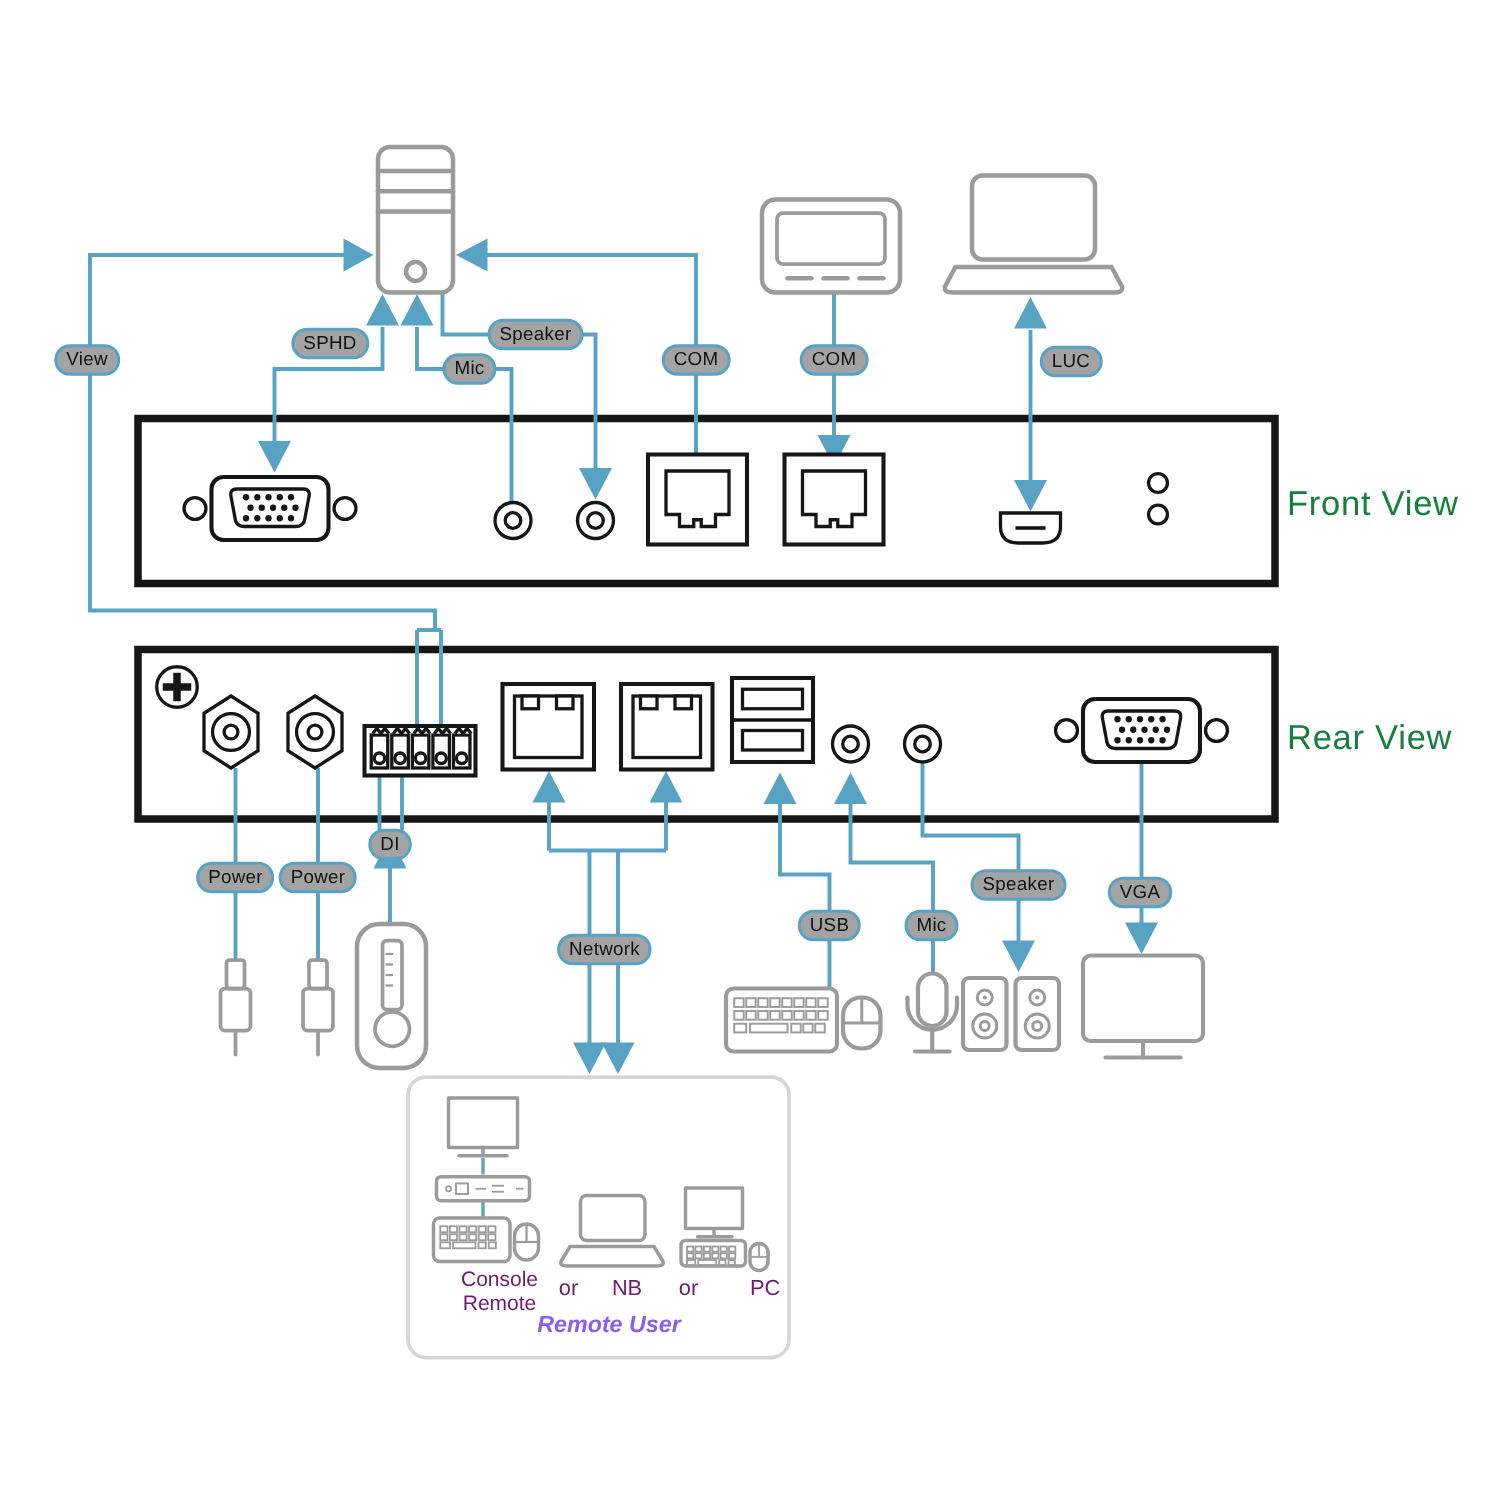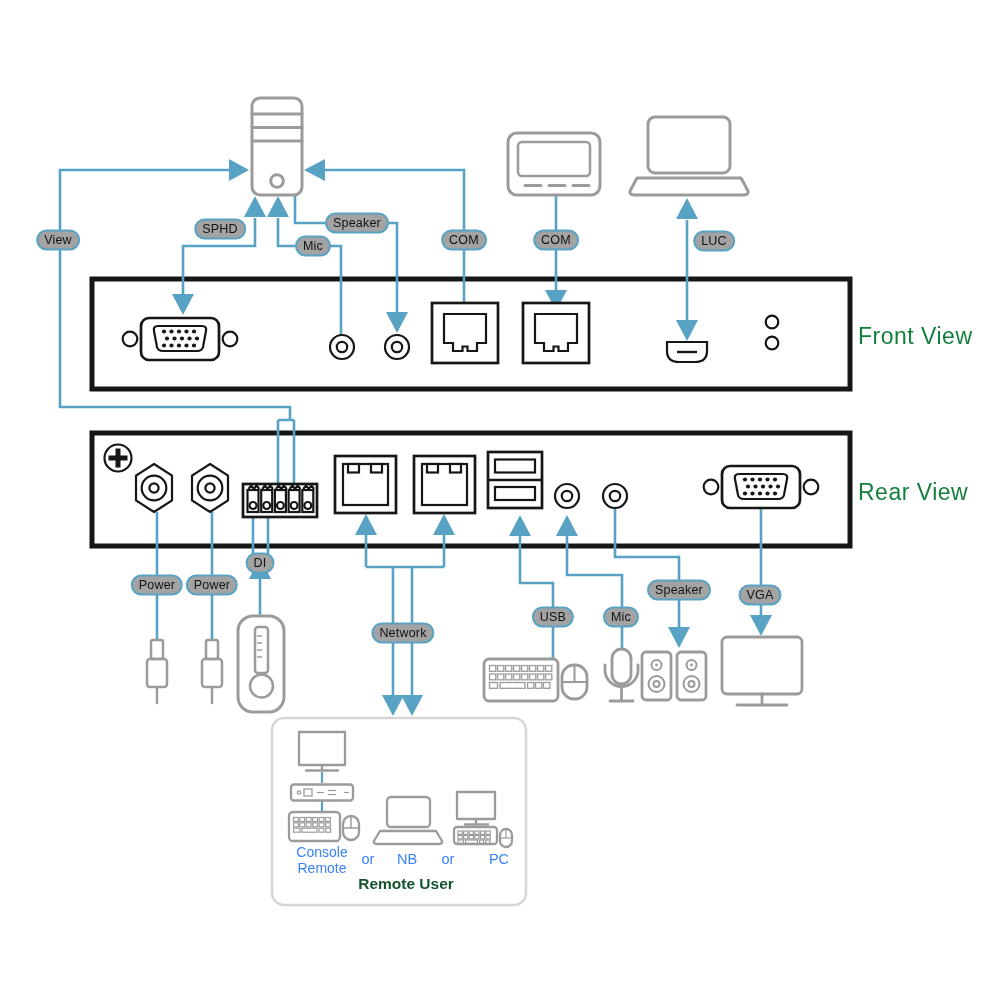--- a/index.html
+++ b/index.html
@@ -38,24 +38,24 @@
   .box{fill:#fff;stroke:var(--box-border);stroke-width:2.5;}
 
   
   .pill{position:absolute;transform:translate(-50%,-50%);z-index:3;
         background:#a3a3a3;border:2.2px solid var(--accent);border-radius:12px;
         padding:1px 6px 2px;font-weight:normal;font-size:12.5px;color:#111;
         white-space:nowrap;letter-spacing:.2px;}
   .view-title{position:absolute;transform:translateY(-50%);z-index:3;
         font-size:23px;color:#15803d;letter-spacing:.5px;white-space:nowrap;}
   .rm-text{position:absolute;transform:translate(-50%,-50%);z-index:3;
-        font-size:14.5px;color:#3b82f6;white-space:nowrap;}
+        font-size:14.5px;color:#701a75;white-space:nowrap;margin-left:11px;}
   .cs-label{text-align:center;line-height:1.12;font-size:14px;}
   .rm-title{position:absolute;transform:translate(-50%,-50%);z-index:3;
-        font-size:15.5px;font-weight:bold;color:#14532d;white-space:nowrap;}
+        font-size:15.5px;font-weight:bold;color:#8b5cf6;white-space:nowrap;font-style:italic;}
 </style>
 </head>
 <body>
 
 <div id="stage">
 
 <svg viewBox="0 0 1000 1000" width="1000" height="1000">
   <defs>
     <g id="vgaport">
       <circle class="pt" cx="-11" cy="21" r="7.3"></circle>

